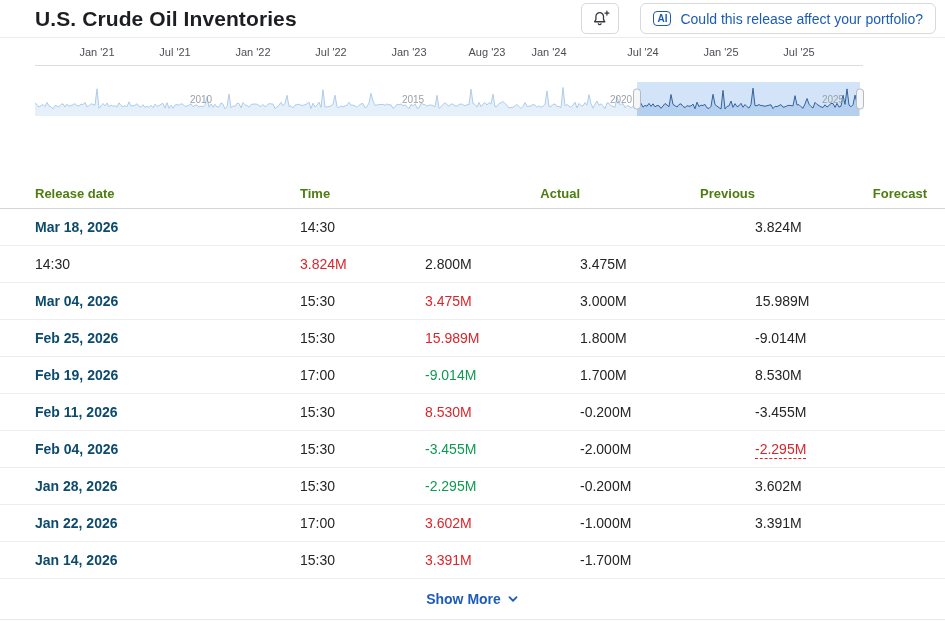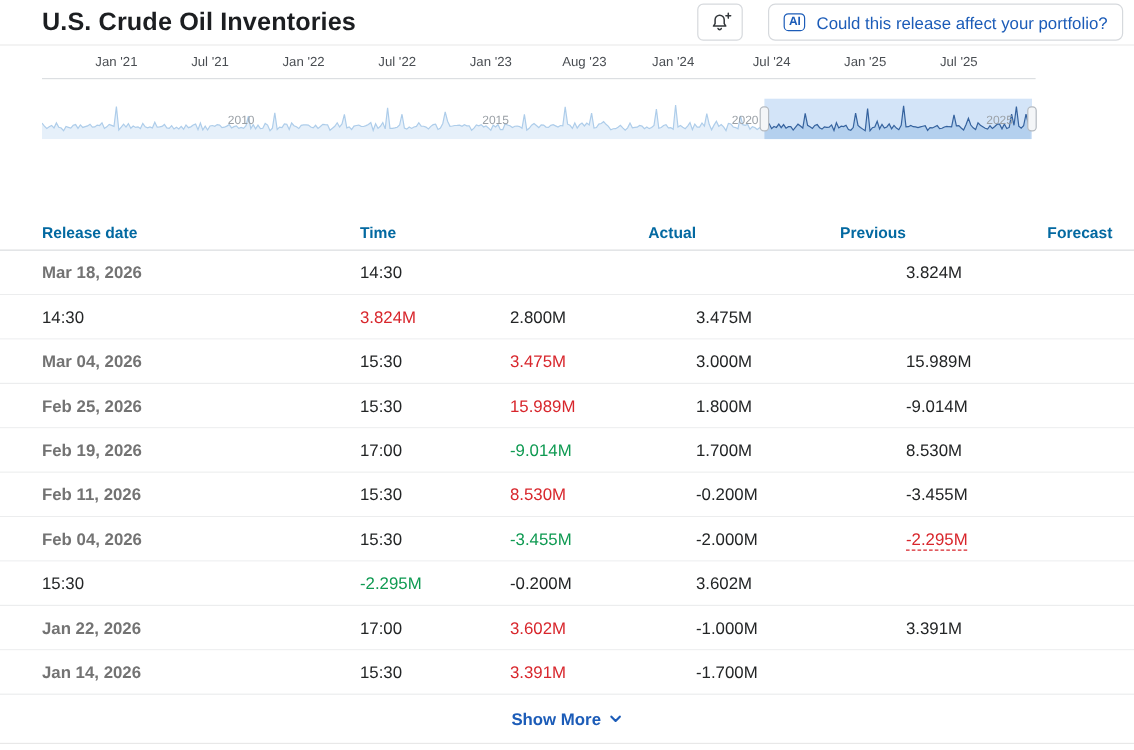--- a/index.html
+++ b/index.html
@@ -21,24 +21,24 @@
   
   .axis-row { position:relative; height:28px; margin-left:35px; width:828px; border-bottom:1px solid #dcdfe2; }
   .axis-row span { position:absolute; top:8px; transform:translateX(-50%); font-size:11px; color:#4a4e53; white-space:nowrap; }
   .navigator { margin:16px 0 0 35px; width:830px; height:34px; position:relative; cursor:ew-resize; }
   .navigator svg { display:block; }
 
   
   .tbl { margin-top:62px; }
   .thead, .trow { display:grid; grid-template-columns:265px 125px 155px 175px 172px;
                   padding-left:35px; padding-right:18px; align-items:center; width:100%; }
-  .thead { height:31px; font-size:13px; font-weight:700; color:#0369a1; border-bottom:1px solid #d4d7da; }
+  .thead { height:31px; font-size:13px; font-weight:700; color:#4d7c0f; border-bottom:1px solid #d4d7da; }
   .hcell.num { text-align:right; }
   .trow { height:37px; border-bottom:1px solid #ecedee; font-size:14px; background:#fff; }
-  .cell.date { font-weight:700; color:#737373; }
+  .cell.date { font-weight:700; color:#0c4a6e; }
   .cell.num { text-align:left; }
   .txt-red { color:var(--red,#d8262c); }
   .txt-green { color:var(--green,#0f9a52); }
   .revised { border-bottom:1px dashed currentColor; padding-bottom:1px; }
 
   
   .more-row { height:41px; border-bottom:1px solid #e8e8e8; display:flex; align-items:center; justify-content:center; }
   .show-more { background:none; border:none; color:var(--blue,#1c5cb8); font-weight:700; font-size:14px;
                display:flex; align-items:center; gap:6px; cursor:pointer; font-family:inherit; }
 </style>
@@ -65,21 +65,21 @@
   </div>
 
   <div>
     <div class="axis-row" id="axisRow">
         <span style="left: 62px;">Jan '21</span>
         <span style="left: 140px;">Jul '21</span>
         <span style="left: 218px;">Jan '22</span>
         <span style="left: 296px;">Jul '22</span>
         <span style="left: 374px;">Jan '23</span>
         <span style="left: 452px;">Aug '23</span>
-        <span style="left: 526px;">Jan '24</span>
+        <span style="left: 514px;">Jan '24</span>
         <span style="left: 608px;">Jul '24</span>
         <span style="left: 686px;">Jan '25</span>
         <span style="left: 764px;">Jul '25</span>
       </div>
     <div class="navigator">
       <svg id="navSvg" width="830" height="34" viewBox="0 0 830 34">
           <rect x="602" y="0" width="223" height="34" fill="#d3e4f8"></rect>
           <path d="M0,34 L0,20.5 L2,23.1 L4,25.0 L6,23.7 L8,22.5 L10,24.6 L12,20.4 L14,24.0 L16,24.7 L18,26.9 L20,23.4 L22,24.1 L24,24.8 L26,22.4 L28,21.8 L30,25.0 L32,22.1 L34,24.2 L36,23.5 L38,22.9 L40,21.5 L42,24.0 L44,23.8 L46,22.2 L48,22.6 L50,20.4 L52,25.0 L54,23.7 L56,21.7 L58,22.5 L60,23.3 L62,6.8 L64,26.3 L66,23.9 L68,21.5 L70,23.9 L72,21.0 L74,24.9 L76,23.0 L78,24.2 L80,23.7 L82,25.1 L84,20.8 L86,23.7 L88,24.6 L90,23.7 L92,24.7 L94,19.8 L96,24.0 L98,23.7 L100,23.3 L102,21.7 L104,24.6 L106,24.9 L108,22.7 L110,25.5 L112,24.1 L114,25.4 L116,23.3 L118,25.7 L120,22.1 L122,24.4 L124,23.7 L126,22.2 L128,21.4 L130,26.1 L132,20.6 L134,26.3 L136,23.1 L138,26.3 L140,23.0 L142,22.6 L144,23.2 L146,21.8 L148,22.3 L150,24.4 L152,24.0 L154,23.1 L156,21.8 L158,24.6 L160,23.5 L162,22.9 L164,25.0 L166,24.2 L168,24.9 L170,22.7 L172,14.7 L174,25.2 L176,21.9 L178,25.4 L180,22.3 L182,25.1 L184,24.9 L186,20.9 L188,22.2 L190,26.9 L192,24.8 L194,12.0 L196,25.9 L198,23.9 L200,24.4 L202,21.3 L204,21.5 L206,25.9 L208,20.5 L210,22.8 L212,23.6 L214,25.1 L216,22.5 L218,22.1 L220,22.0 L222,22.2 L224,23.8 L226,24.5 L228,22.4 L230,25.0 L232,23.4 L234,21.6 L236,21.9 L238,22.0 L240,26.5 L242,24.9 L244,23.2 L246,20.3 L248,23.8 L250,21.3 L252,13.3 L254,24.6 L256,23.8 L258,25.9 L260,23.1 L262,22.6 L264,22.2 L266,23.3 L268,23.4 L270,22.7 L272,21.8 L274,20.1 L276,26.6 L278,21.2 L280,25.0 L282,23.2 L284,20.1 L286,25.4 L288,7.8 L290,24.9 L292,24.9 L294,24.6 L296,24.0 L298,22.2 L300,13.2 L302,24.7 L304,25.6 L306,23.8 L308,25.0 L310,23.8 L312,23.3 L314,20.3 L316,23.1 L318,23.2 L320,23.9 L322,25.4 L324,23.3 L326,21.9 L328,21.5 L330,25.9 L332,24.7 L334,20.9 L336,11.3 L338,19.0 L340,23.3 L342,23.0 L344,22.6 L346,22.5 L348,22.3 L350,23.3 L352,21.9 L354,22.9 L356,22.8 L358,26.5 L360,24.8 L362,22.1 L364,22.8 L366,21.9 L368,23.8 L370,22.9 L372,24.6 L374,26.6 L376,22.3 L378,23.8 L380,21.8 L382,26.1 L384,26.0 L386,21.2 L388,22.2 L390,22.8 L392,24.2 L394,23.2 L396,23.0 L398,23.5 L400,24.9 L402,13.3 L404,26.4 L406,24.9 L408,22.3 L410,20.9 L412,22.6 L414,24.3 L416,22.0 L418,22.2 L420,23.9 L422,24.2 L424,22.5 L426,21.9 L428,22.9 L430,23.9 L432,22.6 L434,22.8 L436,7.1 L438,21.5 L440,22.4 L442,25.0 L444,20.5 L446,24.7 L448,22.0 L450,20.6 L452,23.0 L454,20.6 L456,22.1 L458,12.2 L460,24.7 L462,24.3 L464,21.4 L466,20.9 L468,19.4 L470,21.6 L472,23.3 L474,26.2 L476,25.3 L478,25.2 L480,24.0 L482,22.4 L484,24.5 L486,26.5 L488,24.5 L490,20.5 L492,24.5 L494,24.2 L496,24.0 L498,22.5 L500,23.1 L502,25.3 L504,23.8 L506,25.2 L508,24.2 L510,22.5 L512,8.9 L514,24.9 L516,24.3 L518,22.6 L520,21.9 L522,24.6 L524,24.4 L526,25.7 L528,5.5 L530,23.8 L532,22.5 L534,24.0 L536,25.3 L538,23.1 L540,20.2 L542,26.0 L544,21.4 L546,23.9 L548,23.9 L550,20.5 L552,23.1 L554,12.7 L556,21.6 L558,26.2 L560,22.3 L562,19.0 L564,23.3 L566,21.8 L568,23.7 L570,26.8 L572,20.8 L574,21.3 L576,23.8 L578,24.3 L580,25.4 L582,14.6 L584,21.9 L586,22.4 L588,21.5 L590,25.7 L592,23.5 L594,24.2 L596,25.9 L598,24.5 L600,25.7 L602,24.4 L602,34 Z" fill="#e6f0fa"></path>
           <path d="M0,20.5 L2,23.1 L4,25.0 L6,23.7 L8,22.5 L10,24.6 L12,20.4 L14,24.0 L16,24.7 L18,26.9 L20,23.4 L22,24.1 L24,24.8 L26,22.4 L28,21.8 L30,25.0 L32,22.1 L34,24.2 L36,23.5 L38,22.9 L40,21.5 L42,24.0 L44,23.8 L46,22.2 L48,22.6 L50,20.4 L52,25.0 L54,23.7 L56,21.7 L58,22.5 L60,23.3 L62,6.8 L64,26.3 L66,23.9 L68,21.5 L70,23.9 L72,21.0 L74,24.9 L76,23.0 L78,24.2 L80,23.7 L82,25.1 L84,20.8 L86,23.7 L88,24.6 L90,23.7 L92,24.7 L94,19.8 L96,24.0 L98,23.7 L100,23.3 L102,21.7 L104,24.6 L106,24.9 L108,22.7 L110,25.5 L112,24.1 L114,25.4 L116,23.3 L118,25.7 L120,22.1 L122,24.4 L124,23.7 L126,22.2 L128,21.4 L130,26.1 L132,20.6 L134,26.3 L136,23.1 L138,26.3 L140,23.0 L142,22.6 L144,23.2 L146,21.8 L148,22.3 L150,24.4 L152,24.0 L154,23.1 L156,21.8 L158,24.6 L160,23.5 L162,22.9 L164,25.0 L166,24.2 L168,24.9 L170,22.7 L172,14.7 L174,25.2 L176,21.9 L178,25.4 L180,22.3 L182,25.1 L184,24.9 L186,20.9 L188,22.2 L190,26.9 L192,24.8 L194,12.0 L196,25.9 L198,23.9 L200,24.4 L202,21.3 L204,21.5 L206,25.9 L208,20.5 L210,22.8 L212,23.6 L214,25.1 L216,22.5 L218,22.1 L220,22.0 L222,22.2 L224,23.8 L226,24.5 L228,22.4 L230,25.0 L232,23.4 L234,21.6 L236,21.9 L238,22.0 L240,26.5 L242,24.9 L244,23.2 L246,20.3 L248,23.8 L250,21.3 L252,13.3 L254,24.6 L256,23.8 L258,25.9 L260,23.1 L262,22.6 L264,22.2 L266,23.3 L268,23.4 L270,22.7 L272,21.8 L274,20.1 L276,26.6 L278,21.2 L280,25.0 L282,23.2 L284,20.1 L286,25.4 L288,7.8 L290,24.9 L292,24.9 L294,24.6 L296,24.0 L298,22.2 L300,13.2 L302,24.7 L304,25.6 L306,23.8 L308,25.0 L310,23.8 L312,23.3 L314,20.3 L316,23.1 L318,23.2 L320,23.9 L322,25.4 L324,23.3 L326,21.9 L328,21.5 L330,25.9 L332,24.7 L334,20.9 L336,11.3 L338,19.0 L340,23.3 L342,23.0 L344,22.6 L346,22.5 L348,22.3 L350,23.3 L352,21.9 L354,22.9 L356,22.8 L358,26.5 L360,24.8 L362,22.1 L364,22.8 L366,21.9 L368,23.8 L370,22.9 L372,24.6 L374,26.6 L376,22.3 L378,23.8 L380,21.8 L382,26.1 L384,26.0 L386,21.2 L388,22.2 L390,22.8 L392,24.2 L394,23.2 L396,23.0 L398,23.5 L400,24.9 L402,13.3 L404,26.4 L406,24.9 L408,22.3 L410,20.9 L412,22.6 L414,24.3 L416,22.0 L418,22.2 L420,23.9 L422,24.2 L424,22.5 L426,21.9 L428,22.9 L430,23.9 L432,22.6 L434,22.8 L436,7.1 L438,21.5 L440,22.4 L442,25.0 L444,20.5 L446,24.7 L448,22.0 L450,20.6 L452,23.0 L454,20.6 L456,22.1 L458,12.2 L460,24.7 L462,24.3 L464,21.4 L466,20.9 L468,19.4 L470,21.6 L472,23.3 L474,26.2 L476,25.3 L478,25.2 L480,24.0 L482,22.4 L484,24.5 L486,26.5 L488,24.5 L490,20.5 L492,24.5 L494,24.2 L496,24.0 L498,22.5 L500,23.1 L502,25.3 L504,23.8 L506,25.2 L508,24.2 L510,22.5 L512,8.9 L514,24.9 L516,24.3 L518,22.6 L520,21.9 L522,24.6 L524,24.4 L526,25.7 L528,5.5 L530,23.8 L532,22.5 L534,24.0 L536,25.3 L538,23.1 L540,20.2 L542,26.0 L544,21.4 L546,23.9 L548,23.9 L550,20.5 L552,23.1 L554,12.7 L556,21.6 L558,26.2 L560,22.3 L562,19.0 L564,23.3 L566,21.8 L568,23.7 L570,26.8 L572,20.8 L574,21.3 L576,23.8 L578,24.3 L580,25.4 L582,14.6 L584,21.9 L586,22.4 L588,21.5 L590,25.7 L592,23.5 L594,24.2 L596,25.9 L598,24.5 L600,25.7 L602,24.4" fill="none" stroke="#aecdea" stroke-width="1"></path>
           <path d="M602,34 L602,24.4 L604,21.6 L606,21.2 L608,25.2 L610,23.4 L612,24.2 L614,21.4 L616,24.4 L618,21.8 L620,24.8 L622,23.6 L624,23.6 L626,26.4 L628,24.0 L630,21.5 L632,23.0 L634,24.7 L636,12.5 L638,22.4 L640,23.7 L642,25.0 L644,22.5 L646,21.8 L648,24.4 L650,25.6 L652,23.7 L654,24.2 L656,24.0 L658,22.1 L660,26.7 L662,20.2 L664,24.6 L666,23.2 L668,23.5 L670,22.4 L672,25.9 L674,26.5 L676,24.3 L678,12.3 L680,22.5 L682,24.2 L684,25.6 L686,27.0 L688,8.4 L690,27.0 L692,24.4 L694,23.9 L696,19.0 L698,25.4 L700,21.6 L702,24.7 L704,23.8 L706,21.3 L708,25.3 L710,22.5 L712,24.7 L714,26.1 L716,22.4 L718,6.2 L720,23.7 L722,23.6 L724,22.6 L726,23.6 L728,23.7 L730,24.3 L732,23.7 L734,23.2 L736,22.8 L738,26.6 L740,24.3 L742,24.6 L744,23.6 L746,22.6 L748,25.2 L750,24.9 L752,23.8 L754,23.3 L756,23.6 L758,23.8 L760,13.7 L762,22.9 L764,22.7 L766,24.7 L768,26.3 L770,22.0 L772,16.5 L774,22.2 L776,24.5 L778,26.0 L780,20.4 L782,22.4 L784,23.6 L786,24.9 L788,25.5 L790,22.8 L792,25.1 L794,23.4 L796,21.5 L798,21.5 L800,25.4 L802,21.4 L804,25.1 L806,24.2 L808,13.1 L810,22.4 L812,6.9 L814,23.1 L816,24.8 L818,22.8 L820,13.1 L822,21.2 L824,19.8 L824,34 Z" fill="#b4d0ee"></path>
@@ -145,20 +145,21 @@
           <div class="cell num"><span class="">-3.455M</span></div>
         </div>
         <div class="trow">
           <div class="cell date">Feb 04, 2026</div>
           <div class="cell time">15:30</div>
           <div class="cell num"><span class="txt-green">-3.455M</span></div>
           <div class="cell num">-2.000M</div>
           <div class="cell num"><span class="txt-red revised">-2.295M</span></div>
         </div>
         <div class="trow">
+          <div class="cell date">Jan 28, 2026</div>
           <div class="cell time">15:30</div>
           <div class="cell num"><span class="txt-green">-2.295M</span></div>
           <div class="cell num">-0.200M</div>
           <div class="cell num"><span class="">3.602M</span></div>
         </div>
         <div class="trow">
           <div class="cell date">Jan 22, 2026</div>
           <div class="cell time">17:00</div>
           <div class="cell num"><span class="txt-red">3.602M</span></div>
           <div class="cell num">-1.000M</div>

